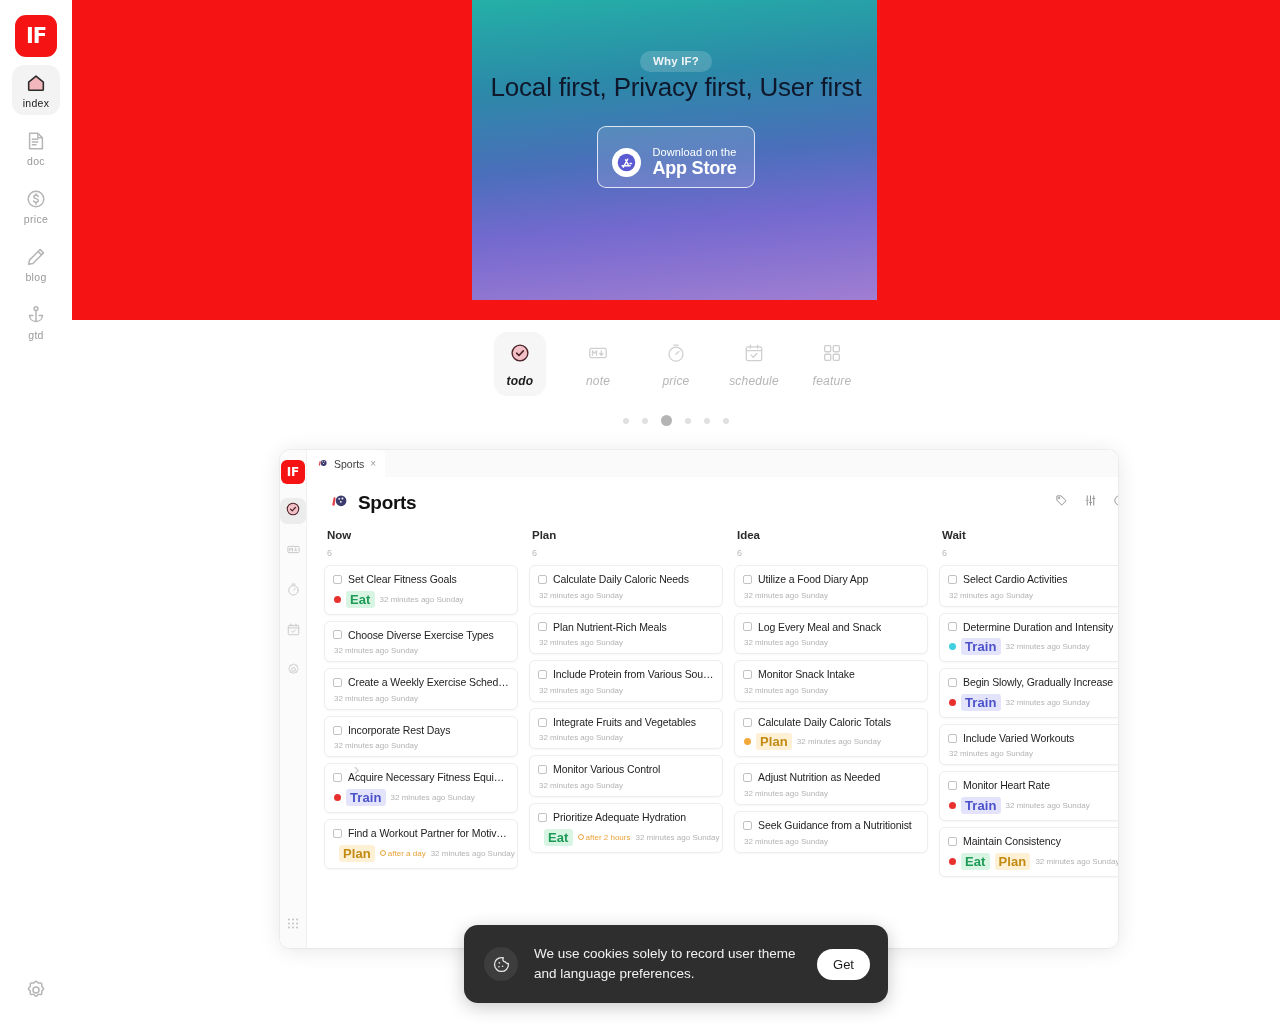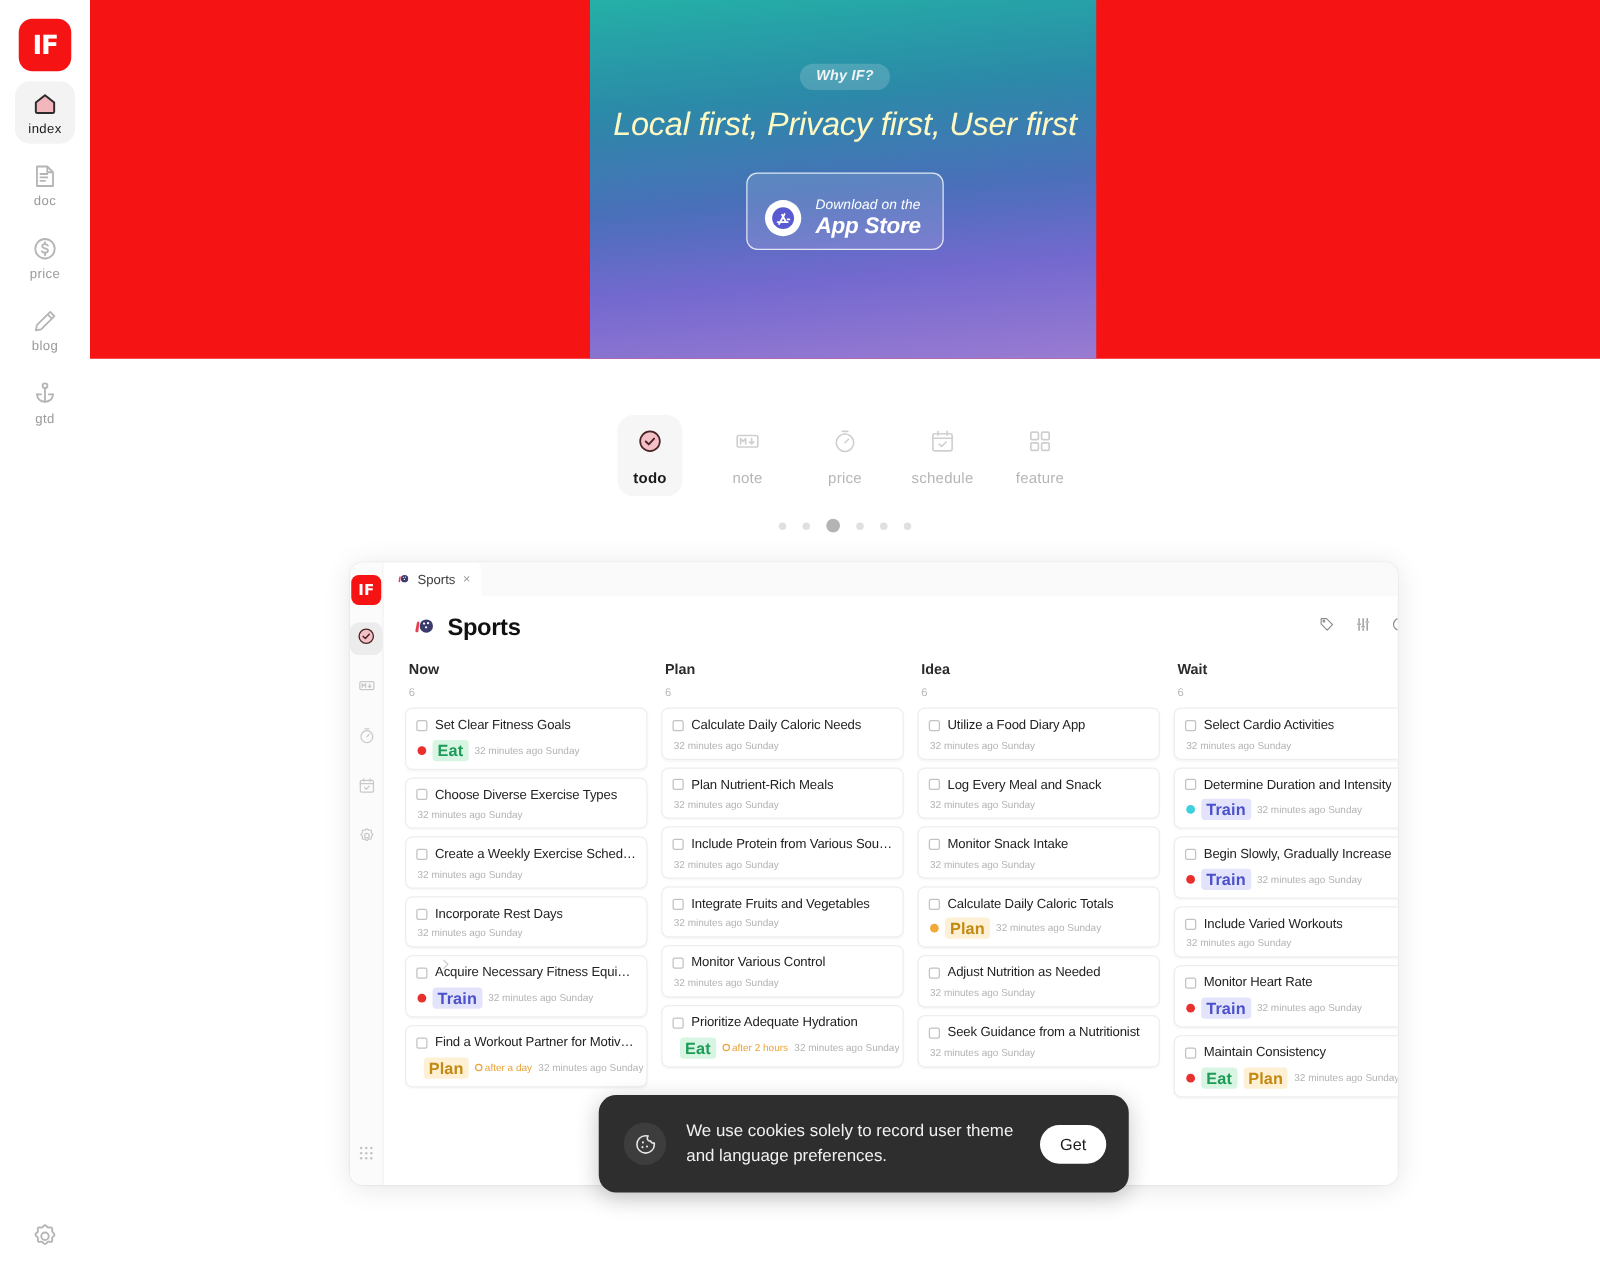--- a/index.html
+++ b/index.html
@@ -29,43 +29,43 @@
     gap: 3px; cursor: pointer;
   }
   .rail-item.active { background: #f3f3f3; }
   .rail-label { font-size: 10.5px; color: #9a9a9a; letter-spacing: .3px; }
   .rail-item.active .rail-label { color: #1b1b1b; }
   .rail-ico { width: 22px; height: 22px; display: block; }
   #rail-settings { position: absolute; bottom: 18px; left: 50%; transform: translateX(-50%); cursor: pointer; }
 
   
   #hero {
-    position: absolute; left: 72px; top: 0; width: 1208px; height: 287px;
-    background: #f51313; overflow: hidden; font-style: italic;
+    position: absolute; left: 72px; top: 0; width: 1208px; height: 320px;
+    background: #f51313; overflow: hidden;
   }
   #hero-grad {
     position: absolute; left: 400px; top: 0; width: 405px; height: 300px;
     background: linear-gradient(175deg, #24b0a7 0%, #2b8aa8 27%, #4a6fba 52%, #7469cf 72%, #a07ed2 100%);
   }
   #hero-inner {
     position: absolute; left: 0; top: 0; width: 1208px; height: 300px;
     display: flex; flex-direction: column; align-items: center;
   }
   #why-badge {
     margin-top: 51px; padding: 4px 13px 5px; border-radius: 11px;
     background: rgba(255,255,255,.17); color: #f0f4f6;
     font-size: 11.5px; font-weight: 700; letter-spacing: .2px;
   }
   #hero-title {
     margin-top: 18px; color: #ffffff; font-size: 56px; font-weight: 800;
     letter-spacing: -1.2px; line-height: 1.05;
     font-family: "DejaVu Sans", sans-serif;
   }
   #hero-sub {
-    margin-top: 12px; color: #fef9c3; font-size: 26px; font-weight: 400;
+    margin-top: 0; color: #0f172a; font-size: 26px; font-weight: 400;
     letter-spacing: -.2px;
   }
   #appstore-btn {
     margin-top: 23px; display: flex; align-items: center; gap: 11px;
     padding: 20px 17px 9px 14px; border-radius: 9px;
     border: 1.5px solid rgba(255,255,255,.8);
     background: rgba(255,255,255,.13); cursor: pointer;
   }
   #appstore-glyph {
     width: 29px; height: 29px; border-radius: 50%; background: #ffffff;
@@ -79,21 +79,21 @@
   #tabs-row {
     position: absolute; left: 72px; top: 332px; width: 1208px;
     display: flex; justify-content: center; gap: 26px;
   }
   .ftab {
     width: 52px; padding: 10px 0 8px; border-radius: 13px;
     display: flex; flex-direction: column; align-items: center; gap: 6px;
     cursor: pointer;
   }
   .ftab.active { background: #f6f6f6; }
-  .ftab-label { font-size: 12px; color: #b6b6b6; letter-spacing: .2px; }
+  .ftab-label { font-size: 12px; color: #b6b6b6; letter-spacing: .2px; font-style: italic; }
   .ftab.active .ftab-label { color: #1b1b1b; font-weight: 600; }
 
   #dots-row {
     position: absolute; left: 72px; top: 415px; width: 1208px;
     display: flex; justify-content: center; align-items: center; gap: 13px;
   }
   .dot { width: 6px; height: 6px; border-radius: 50%; background: #e0e0e0; cursor: pointer; }
   .dot.active { width: 11px; height: 11px; background: #b4b4b4; }
 
   
@@ -178,24 +178,24 @@
   .tag-train { background: #e3e4fb; color: #4b51c9; }
   .tag-plan { background: #fdf0d4; color: #c28a12; }
   .repeat { font-size: 8px; color: #e8a33a; display: flex; align-items: center; gap: 2px; }
   .rep-ring {
     width: 6px; height: 6px; border: 1px solid #e8a33a; border-radius: 50%; display: inline-block;
   }
   .ts { font-size: 8px; color: #b3b3b3; }
 
   
   #cookie {
-    position: absolute; left: 464px; top: 876px; width: 424px; height: 78px;
+    position: absolute; left: 464px; top: 925px; width: 424px; height: 78px;
     background: #2e2e2e; border-radius: 14px;
     display: flex; align-items: center; padding: 0 18px 0 20px; gap: 16px;
-    z-index: 40; box-shadow: 0 4px 18px rgba(0,0,0,.22); margin-left: 15px;
+    z-index: 40; box-shadow: 0 4px 18px rgba(0,0,0,.22);
   }
   #cookie-ico {
     width: 34px; height: 34px; min-width: 34px; border-radius: 50%;
     background: #3d3d3d; display: flex; align-items: center; justify-content: center;
   }
   #cookie-text { flex: 1; color: #f1f1f1; font-size: 13.5px; line-height: 1.45; }
   #cookie-btn {
     background: #ffffff; color: #1c1c1c; border: none; border-radius: 17px;
     padding: 8px 16px; font-size: 13px; font-family: inherit; cursor: pointer;
   }

